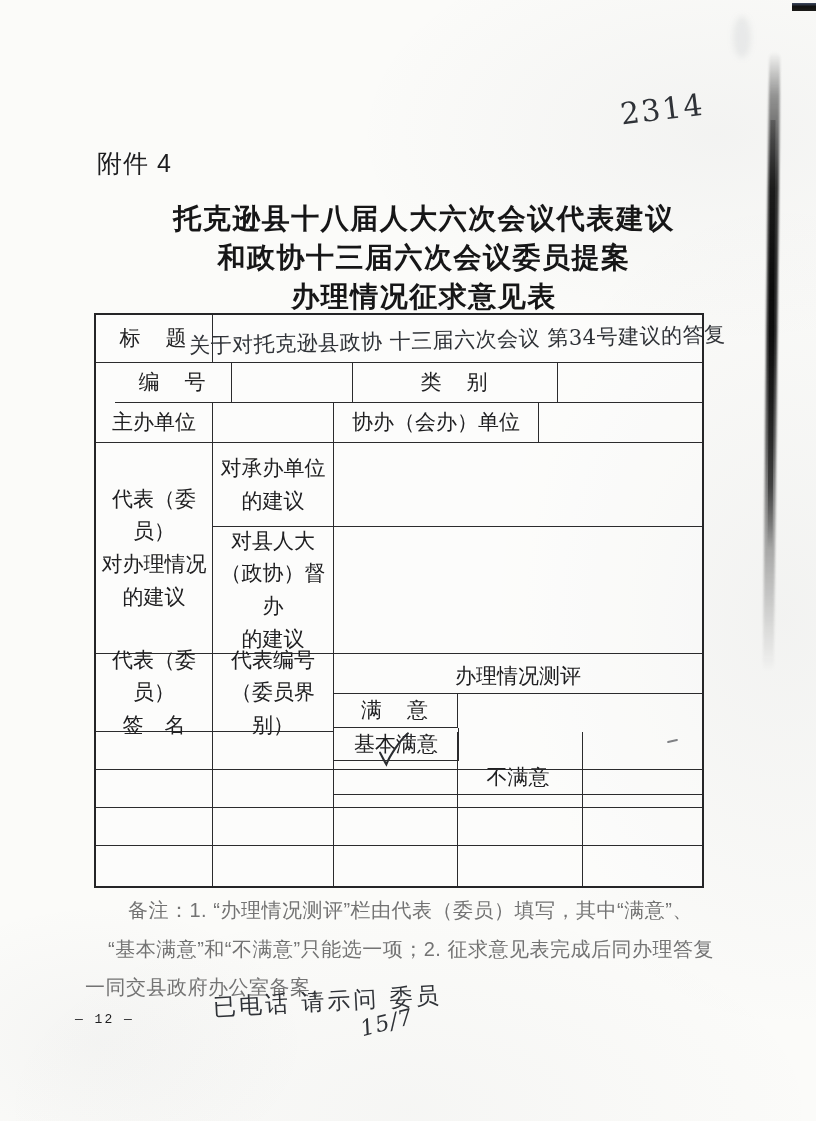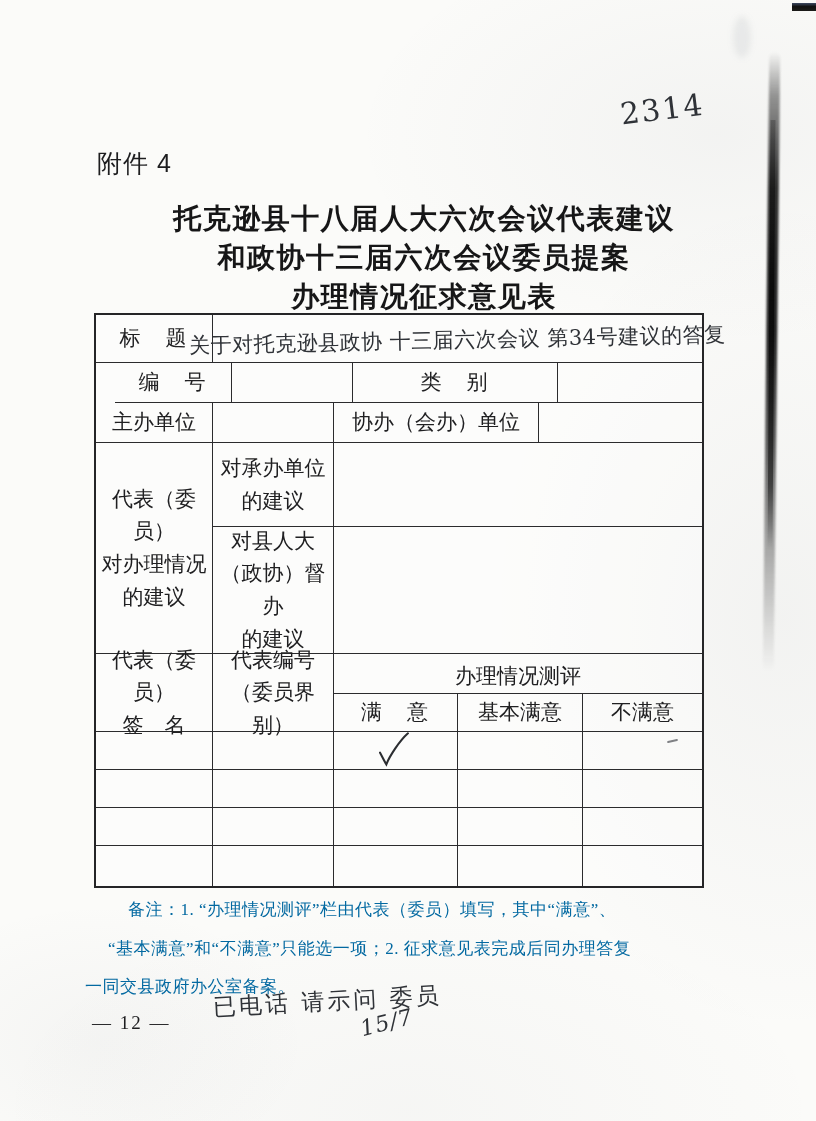--- a/index.html
+++ b/index.html
@@ -91,29 +91,29 @@
   }
   .checkmark{
     position:absolute;left:42px;top:0px;width:36px;height:36px;
   }
   .pen-dash{
     position:absolute;right:24px;top:8px;width:11px;height:2px;
     background:#55585e;transform:rotate(-12deg);border-radius:2px;opacity:0.75;
   }
   .remark{
     position:absolute;left:85px;top:891px;width:640px;
-    font-family:Liberation Serif, serif;
-    font-size:17px;line-height:38.5px;color:#0369a1;letter-spacing:0.5px;
+    font-family:Liberation Sans, sans-serif;
+    font-size:20px;line-height:38.5px;color:#737373;letter-spacing:0.5px;
   }
   .remark .l1{margin-left:43px;}
   .remark .l2{margin-left:23px;}
   .remark .l3{margin-left:0px;}
   .page-number{
-    position:absolute;left:92px;top:1012px;
-    font-family:Liberation Serif, serif;font-size:19px;letter-spacing:2px;
+    position:absolute;left:75px;top:1012px;
+    font-family:Liberation Mono, monospace;font-size:13px;letter-spacing:2px;
   }
   .bottom-note{
     position:absolute;left:213px;top:986px;
     font-size:23px;transform:rotate(-3deg);letter-spacing:3px;
   }
   .bottom-note-date{
     position:absolute;left:360px;top:1010px;
     font-size:22px;transform:rotate(-14deg);letter-spacing:1px;
   }
 </style>
@@ -180,21 +180,21 @@
 
   <div class="r" style="height:78px;">
     <div class="c w1">代表（委员）
 签　名</div>
     <div class="c w2">代表编号
 （委员界别）</div>
     <div class="col">
       <div class="r" style="height:40px;align-items:flex-end;">
         <div class="c fx lr">办理情况测评</div>
       </div>
-      <div class="r" style="height:38px;">
+      <div class="r" style="height:38px;flex-direction:column;">
         <div class="c w3 sp2">满　意</div>
         <div class="c w4">基本满意</div>
         <div class="c fx lr">不满意</div>
       </div>
     </div>
   </div>
 
   <div class="r" style="height:38px;">
     <div class="c w1"></div>
     <div class="c w2"></div>

